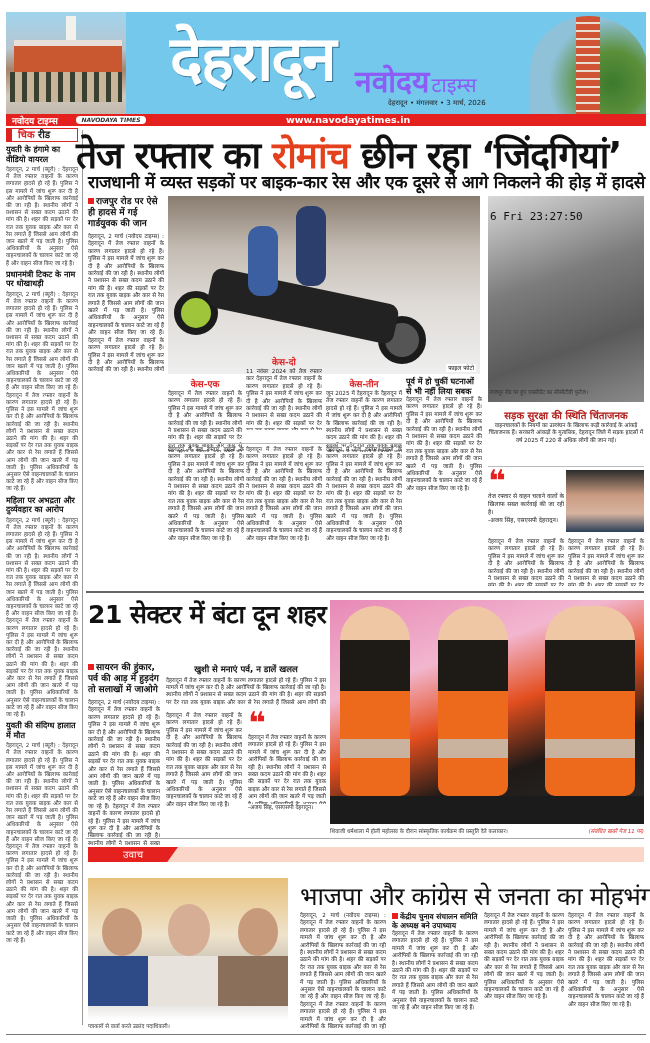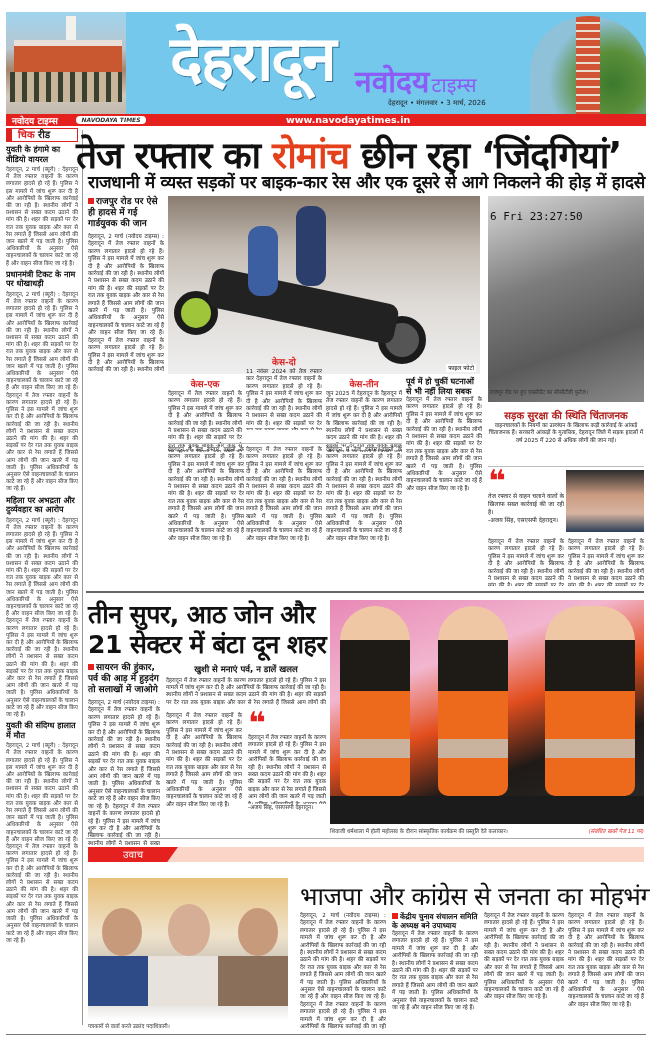--- a/index.html
+++ b/index.html
@@ -157,21 +157,20 @@
 <div class="abs" style="left:488px;top:538px;width:76px">
     <div class="col" style="height:48px">देहरादून में तेज रफ्तार वाहनों के कारण लगातार हादसे हो रहे हैं। पुलिस ने इस मामले में जांच शुरू कर दी है और आरोपियों के खिलाफ कार्रवाई की जा रही है। स्थानीय लोगों ने प्रशासन से सख्त कदम उठाने की मांग की है। शहर की सड़कों पर देर रात तक युवक बाइक और कार से रेस लगाते हैं जिससे आम लोगों की जान खतरे में पड़ जाती है। पुलिस अधिकारियों के अनुसार ऐसे वाहनचालकों के चालान काटे जा रहे हैं और वाहन सीज किए जा रहे हैं।</div>
   </div>
 <div class="abs" style="left:568px;top:538px;width:76px">
     <div class="col" style="height:48px">देहरादून में तेज रफ्तार वाहनों के कारण लगातार हादसे हो रहे हैं। पुलिस ने इस मामले में जांच शुरू कर दी है और आरोपियों के खिलाफ कार्रवाई की जा रही है। स्थानीय लोगों ने प्रशासन से सख्त कदम उठाने की मांग की है। शहर की सड़कों पर देर रात तक युवक बाइक और कार से रेस लगाते हैं जिससे आम लोगों की जान खतरे में पड़ जाती है। पुलिस अधिकारियों के अनुसार ऐसे वाहनचालकों के चालान काटे जा रहे हैं और वाहन सीज किए जा रहे हैं।</div>
   </div>
 
 <div class="abs rule" style="left:86px;top:591px;width:558px;background:#666;height:2px"></div>
 
 <div class="abs hl2">
-    <div>तीन सुपर, आठ जोन और</div>
     <div>21 सेक्टर में बंटा दून शहर</div>
   </div>
 <div class="abs" style="left:88px;top:662px;width:72px">
   <div class="kicker">सायरन की हुंकार, पर्व की आड़ में हुड़दंग तो सलाखों में जाओगे</div>
   <div class="col" style="height:160px;margin-top:4px"><span>देहरादून, 2 मार्च (नवोदय टाइम्स) :</span> <span>देहरादून में तेज रफ्तार वाहनों के कारण लगातार हादसे हो रहे हैं। पुलिस ने इस मामले में जांच शुरू कर दी है और आरोपियों के खिलाफ कार्रवाई की जा रही है। स्थानीय लोगों ने प्रशासन से सख्त कदम उठाने की मांग की है। शहर की सड़कों पर देर रात तक युवक बाइक और कार से रेस लगाते हैं जिससे आम लोगों की जान खतरे में पड़ जाती है। पुलिस अधिकारियों के अनुसार ऐसे वाहनचालकों के चालान काटे जा रहे हैं और वाहन सीज किए जा रहे हैं।</span> <span>देहरादून में तेज रफ्तार वाहनों के कारण लगातार हादसे हो रहे हैं। पुलिस ने इस मामले में जांच शुरू कर दी है और आरोपियों के खिलाफ कार्रवाई की जा रही है। स्थानीय लोगों ने प्रशासन से सख्त कदम उठाने की मांग की है। शहर की सड़कों पर देर रात तक युवक बाइक और कार से रेस लगाते हैं जिससे आम लोगों की जान खतरे में पड़ जाती है। पुलिस अधिकारियों के अनुसार ऐसे वाहनचालकों के चालान काटे जा रहे हैं और वाहन सीज किए जा रहे हैं।</span></div>
 </div>
 <div class="abs" style="left:166px;top:662px;width:160px">
   <div class="lh" style="text-align:center;font-size:8.5px">खुशी से मनाएं पर्व, न डालें खलल</div>
   <div class="col" style="height:28px">देहरादून में तेज रफ्तार वाहनों के कारण लगातार हादसे हो रहे हैं। पुलिस ने इस मामले में जांच शुरू कर दी है और आरोपियों के खिलाफ कार्रवाई की जा रही है। स्थानीय लोगों ने प्रशासन से सख्त कदम उठाने की मांग की है। शहर की सड़कों पर देर रात तक युवक बाइक और कार से रेस लगाते हैं जिससे आम लोगों की जान खतरे में पड़ जाती है। पुलिस अधिकारियों के अनुसार ऐसे वाहनचालकों के चालान काटे जा रहे हैं और वाहन सीज किए जा रहे हैं।</div>
 </div>

